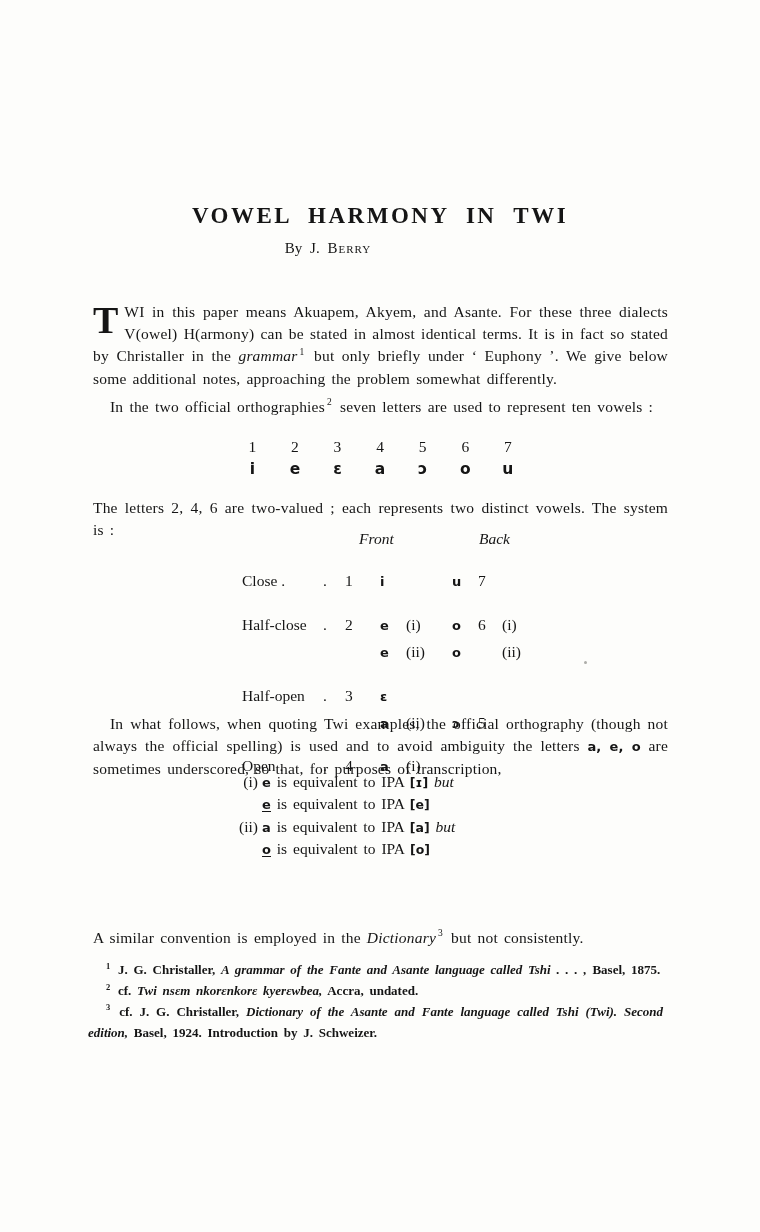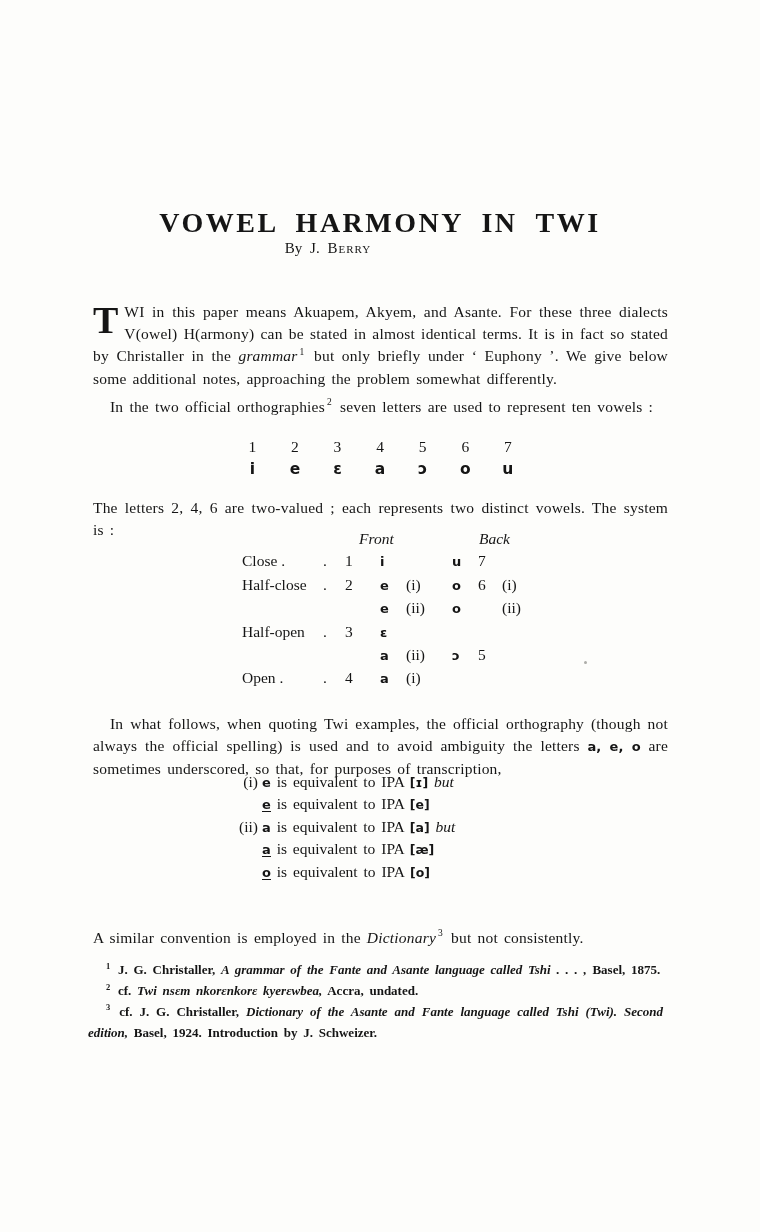--- a/index.html
+++ b/index.html
@@ -4,21 +4,21 @@
 <style>
   html,body{margin:0;padding:0;}
   body{
     width:760px;height:1232px;position:relative;overflow:hidden;
     background:#fdfdfb;color:#151515;
     font-family:"Liberation Serif",serif;
   }
   .abs{position:absolute;}
   
   .title{top:188px;left:0;width:760px;text-align:center;
-    font-size:28px;font-weight:bold;letter-spacing:2.5px;word-spacing:9px;}
+    font-size:23px;font-weight:bold;letter-spacing:2.5px;word-spacing:9px;}
   .byline{top:240px;left:0;width:656px;text-align:center;font-size:15px;word-spacing:4px;}
   .sc{font-variant:small-caps;letter-spacing:1px;}
   
   .bodytext{left:93px;width:575px;font-size:15.5px;line-height:22.4px;
     text-align:justify;letter-spacing:0.2px;word-spacing:2px;}
   .p1{top:285px;}
   .p2{top:380px;text-indent:17px;}
   .p3{top:481px;}
   .p4{top:697px;text-indent:17px;}
   .conv{top:911px;}
@@ -34,21 +34,21 @@
   .vkey{left:231px;display:flex;font-size:15.5px;}
   .vkey div{width:42.6px;text-align:center;}
   .vkey-numbers{top:438px;}
   .vkey-letters{top:460px;}
   
   .vtable{top:528px;left:242px;font-size:15.5px;line-height:22.4px;width:320px;}
   .vt-head{position:relative;height:22.4px;font-style:italic;}
   .vt-front{position:absolute;left:117px;}
   .vt-back{position:absolute;left:237px;}
   .vt-row span{display:inline-block;vertical-align:baseline;}
-  .c-label{width:81px;}
+  .c-label{width:81px;margin-top:20px;}
   .c-dot{width:22px;}
   .c-num{width:35px;}
   .c-fl{width:26px;}
   .c-fn{width:46px;}
   .c-bl{width:26px;}
   .c-bn{width:24px;}
   .c-bx{width:30px;}
   
   .eq{top:771px;left:232px;font-size:15.5px;line-height:21.4px;word-spacing:2px;}
   .eq .rn{display:inline-block;width:26px;text-align:right;margin-right:4px;}
@@ -105,21 +105,20 @@
   <div class="vt-row"><span class="c-label"></span><span class="c-dot"></span><span class="c-num"></span><span class="c-fl ol">a</span><span class="c-fn">(ii)</span><span class="c-bl ol">ɔ</span><span class="c-bn">5</span><span class="c-bx"></span></div>
   <div class="vt-row"><span class="c-label">Open .</span><span class="c-dot">.</span><span class="c-num">4</span><span class="c-fl ol">a</span><span class="c-fn">(i)</span><span class="c-bl ol"></span><span class="c-bn"></span><span class="c-bx"></span></div>
 </div>
 
 <p class="abs bodytext p4"><span>In what follows, when quoting Twi examples, the official orthography (though not always the official spelling) is used and to avoid ambiguity the letters </span><span class="ol">a, e, o</span><span> are sometimes underscored, so that, for purposes of transcription,</span></p>
 
 <div class="abs eq">
   <div><span class="rn">(i)</span><span class="ol">e</span><span> is equivalent to IPA </span><span class="ipa">[ɪ]</span><span class="it"> but</span></div>
   <div><span class="rn"></span><span class="ol us">e</span><span> is equivalent to IPA </span><span class="ipa">[e]</span><span class="it"></span></div>
   <div><span class="rn">(ii)</span><span class="ol">a</span><span> is equivalent to IPA </span><span class="ipa">[a]</span><span class="it"> but</span></div>
-  <div><span class="rn"></span><span class="ol us">a</span><span> is equivalent to IPA </span><span class="ipa">[æ]</span><span class="it"></span></div>
   <div><span class="rn"></span><span class="ol us">o</span><span> is equivalent to IPA </span><span class="ipa">[o]</span><span class="it"></span></div>
 </div>
 
 <p class="abs bodytext conv"><span>A similar convention is employed in the </span><span class="it">Dictionary</span><sup>3</sup><span> but not consistently.</span></p>
 
 <div class="abs fnotes">
   <p><sup>1</sup><span> J. G. Christaller, </span><span class="it">A grammar of the Fante and Asante language called Tshi . . . ,</span><span class="it"></span><span> Basel, 1875.</span></p>
   <p><sup>2</sup><span> cf. </span><span class="it">Twi nsɛm nkorɛnkorɛ kyerɛwbea,</span><span class="it"></span><span> Accra, undated.</span></p>
   <p><sup>3</sup><span> cf. J. G. Christaller, </span><span class="it">Dictionary of the Asante and Fante language called Tshi (Twi).</span><span class="it">  Second edition,</span><span> Basel, 1924.  Introduction by J. Schweizer.</span></p>
 </div>

